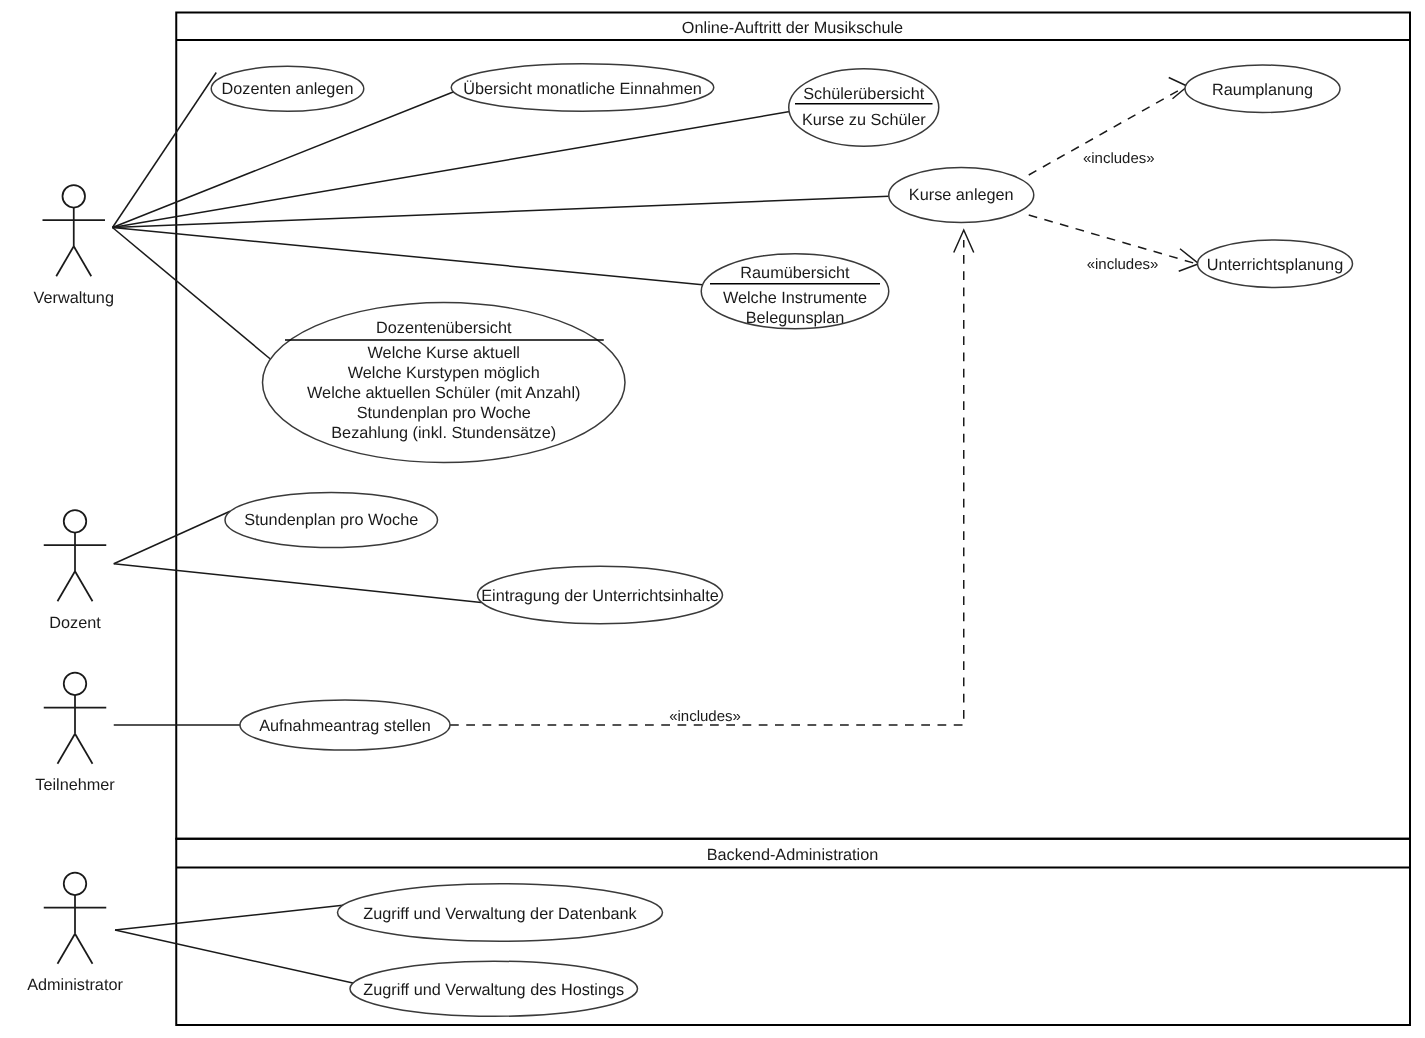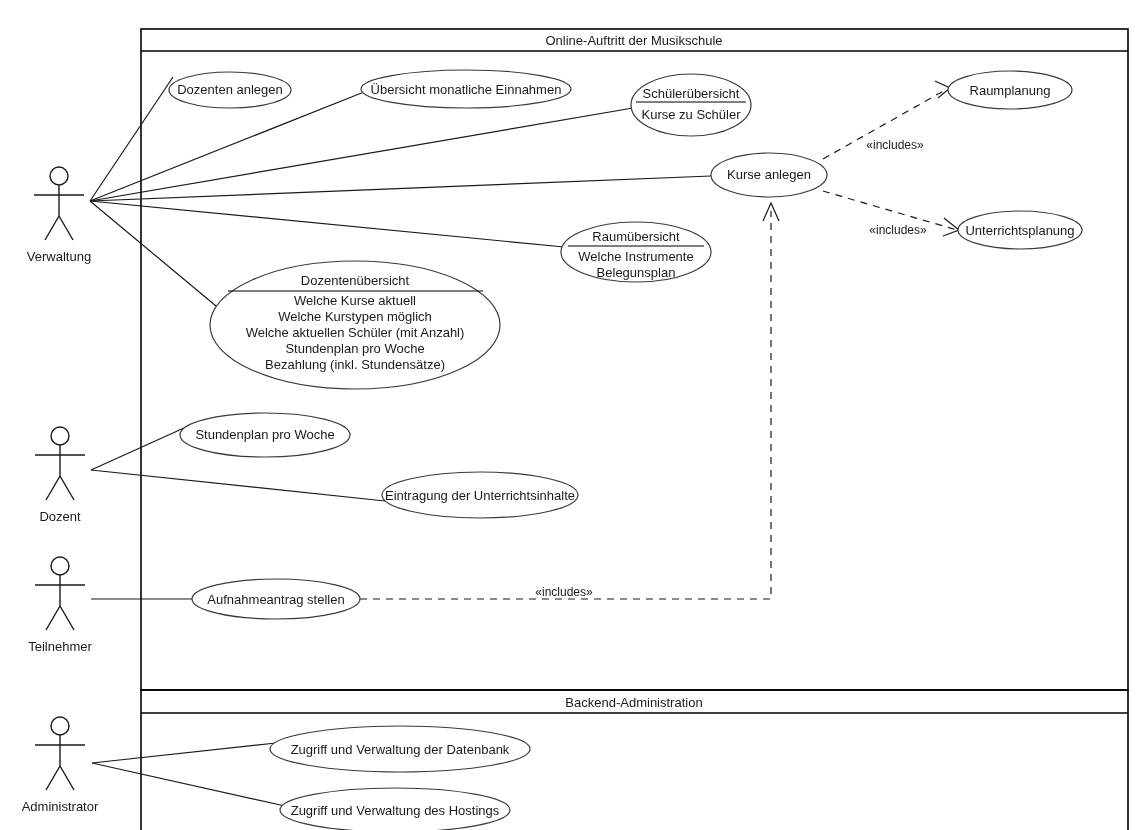--- a/index.html
+++ b/index.html
@@ -11,21 +11,20 @@
   body {
     width: 1140px;
     height: 830px;
     font-family: "Liberation Sans", sans-serif;
     overflow: hidden;
   }
   #diagram-root {
     position: relative;
     width: 1140px;
     height: 677px;
-    margin-top: 19px;
   }
   svg#ucd {
     display: block;
     width: 1140px;
     height: 830px;
   }
   .boundary-rect {
     fill: none;
     stroke: #000000;
     stroke-width: 1.6;

